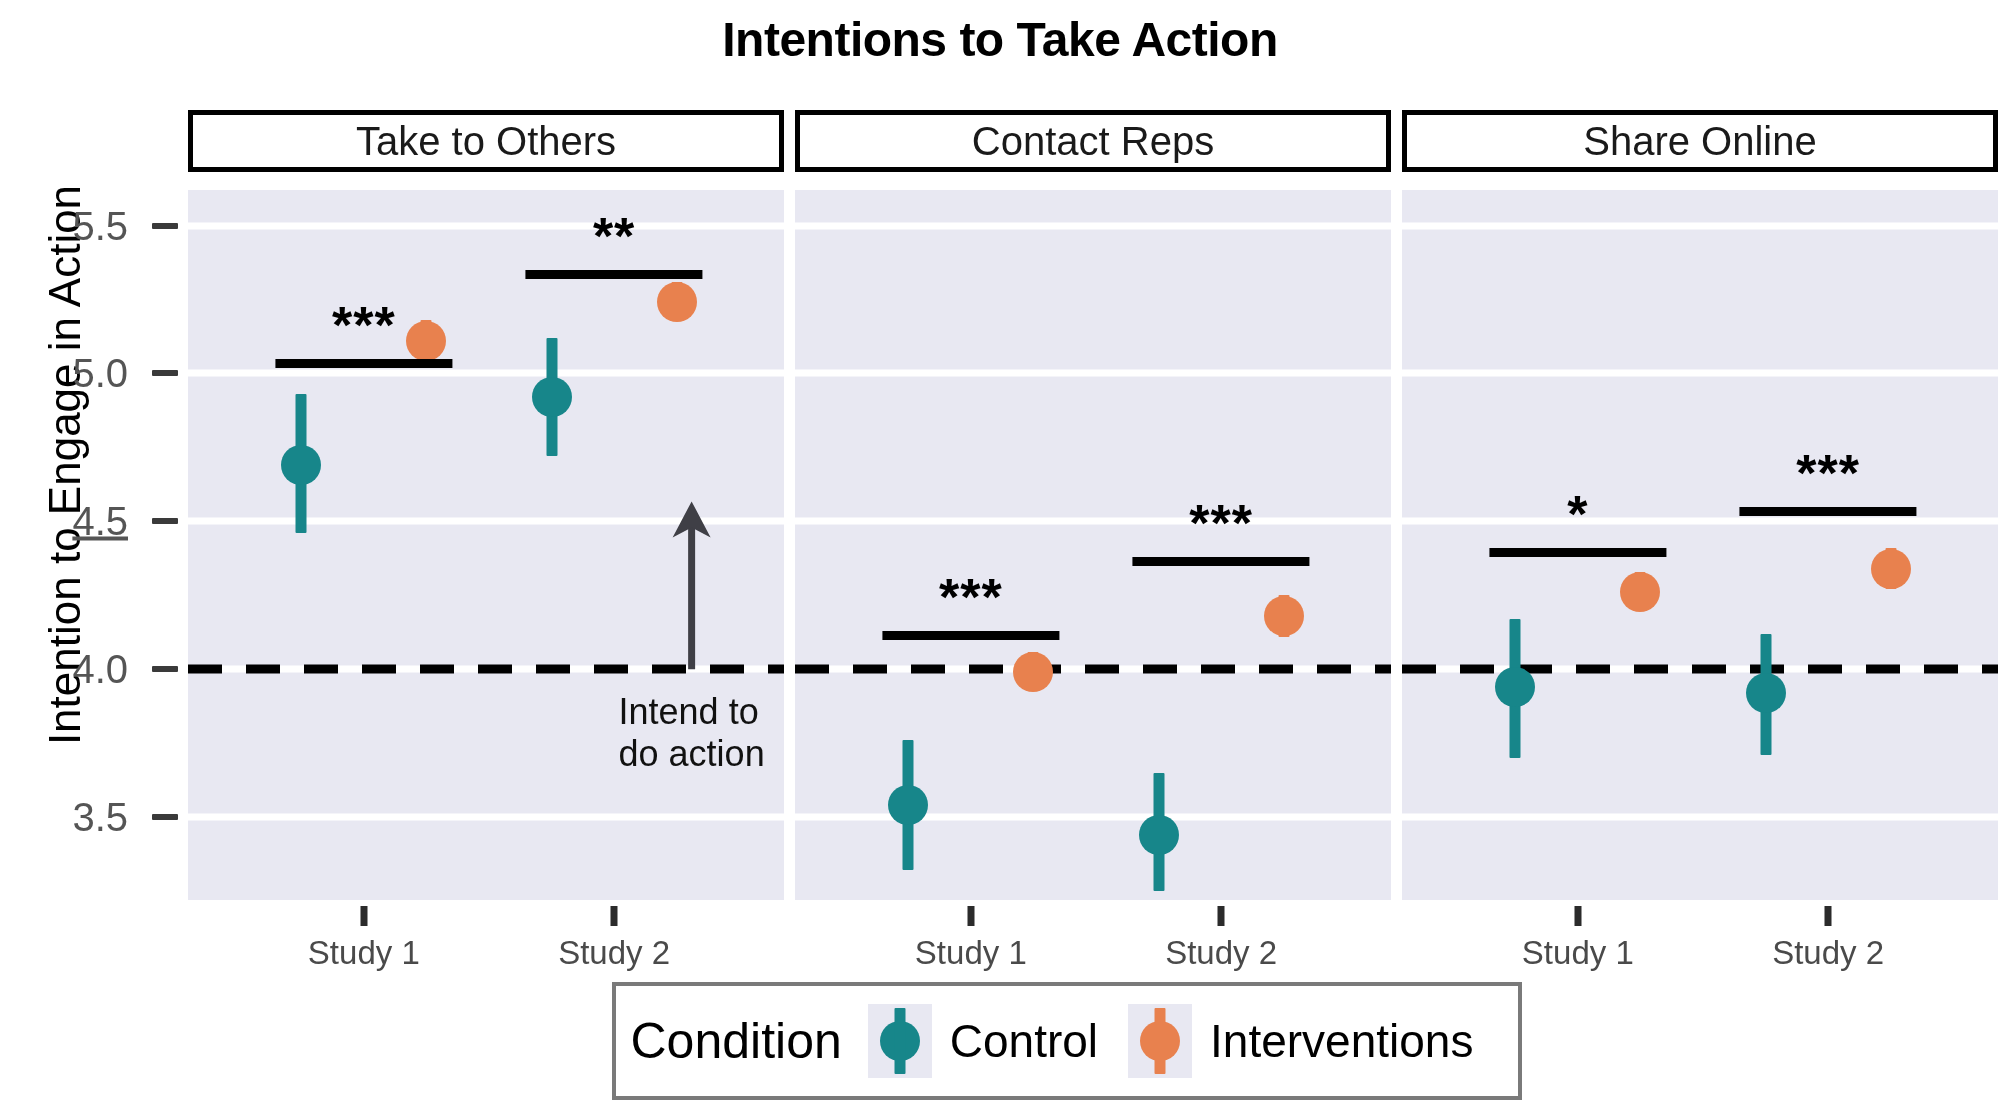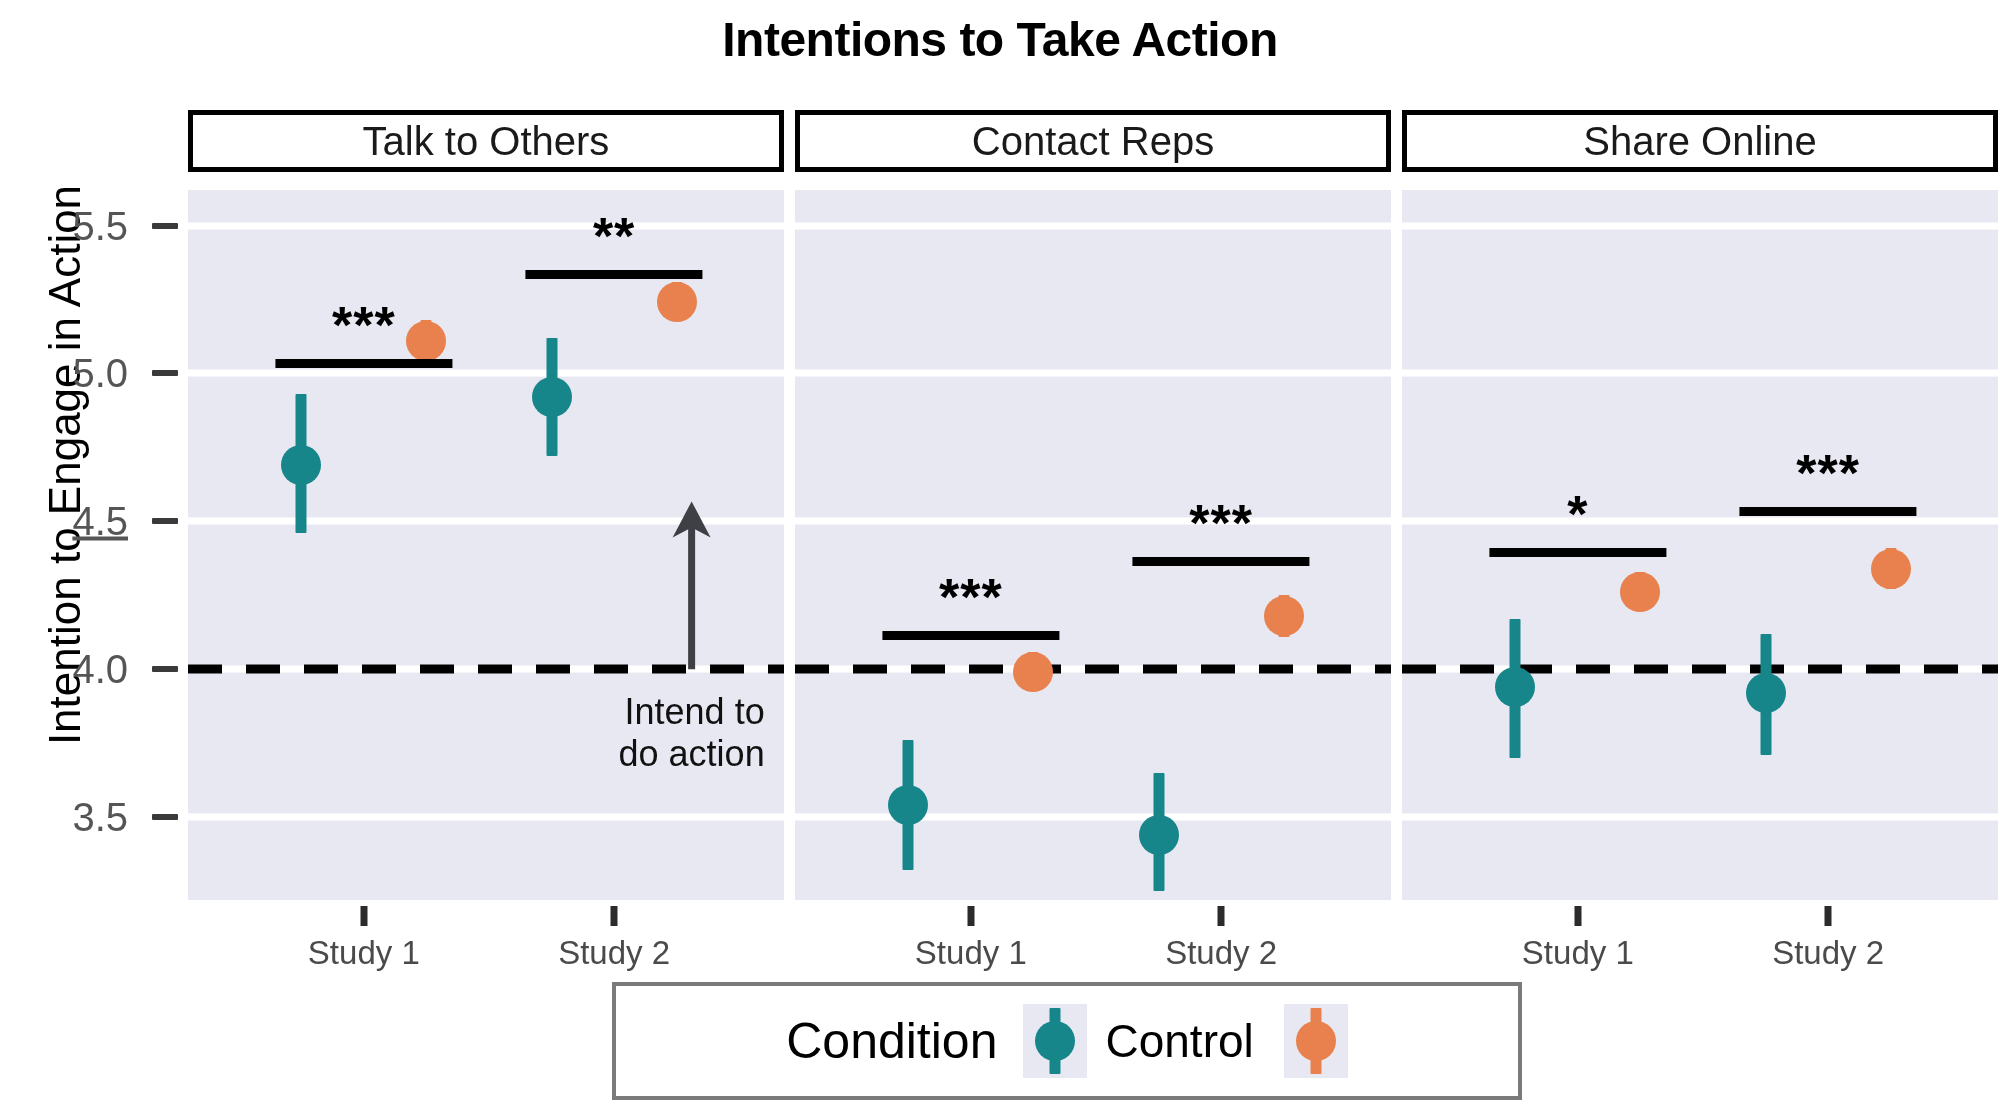--- a/index.html
+++ b/index.html
@@ -66,21 +66,21 @@
   .sig-line{position:absolute;height:9px;background:#000000;transform:translateX(-50%);}
   .sig-star{
     position:absolute;transform:translate(-50%,-100%);
     font-size:52px;font-weight:bold;color:#000000;line-height:1;
     white-space:nowrap;letter-spacing:1px;
   }
 
   
   .anno-text{
     position:absolute;transform:translateX(-50%);
-    font-size:36px;color:#111111;line-height:1.15;text-align:right;white-space:nowrap;
+    font-size:36px;color:#111111;line-height:1.15;text-align:left;white-space:nowrap;
   }
 
   
   .xtick-mark{position:absolute;width:7px;height:20px;background:#2b2b2b;transform:translateX(-50%);}
   .xtick-label{
     position:absolute;transform:translateX(-50%);
     font-size:33px;color:#4a4a4a;white-space:nowrap;
   }
 
   
@@ -115,21 +115,21 @@
       <div class="ytick" style="top: 521.333px; right: 62px; text-decoration: underline;">4.5</div>
       <div class="ytick-dash" style="top: 521.333px; left: 152px;"></div>
       <div class="ytick" style="top: 669.25px; right: 62px;">4.0</div>
       <div class="ytick-dash" style="top: 669.25px; left: 152px;"></div>
       <div class="ytick" style="top: 817.167px; right: 62px;">3.5</div>
       <div class="ytick-dash" style="top: 817.167px; left: 152px;"></div>
     </div>
 
   <div id="panels">
       <div class="panel" style="left: 188px; width: 596px;">
-        <div class="panel-strip">Talk to Others</div>
+        <div class="panel-strip">Take to Others</div>
         <div class="panel-plot">
           <div class="gridline" style="top: 35.5px;"></div>
           <div class="gridline" style="top: 183.417px;"></div>
           <div class="gridline" style="top: 331.333px;"></div>
           <div class="gridline" style="top: 627.167px;"></div>
           <div class="gridline" style="top: 479.25px;"></div>
           <div class="refline" style="top: 479.25px;"></div>
           <div class="errbar" style="background: rgb(23, 134, 138); left: 113.24px; top: 204.125px; height: 139.042px;"></div>
           <div class="dot" style="background: rgb(23, 134, 138); left: 113.24px; top: 275.125px;"></div>
           <div class="errbar" style="background: rgb(23, 134, 138); left: 363.56px; top: 147.917px; height: 118.333px;"></div>
@@ -218,15 +218,16 @@
       <span class="kdot" style="background: rgb(23, 134, 138);">
           <span class="kbar" style="background: rgb(23, 134, 138);"></span>
         </span>
     </span>
     <span class="legend-label">Control</span>
     <span class="legend-key">
       <span class="kdot" style="background: rgb(232, 129, 78);">
           <span class="kbar" style="background: rgb(232, 129, 78);"></span>
         </span>
     </span>
+    <span class="legend-label">Interventions</span>
   </div>
 
 </div>
 
 </body></html>

